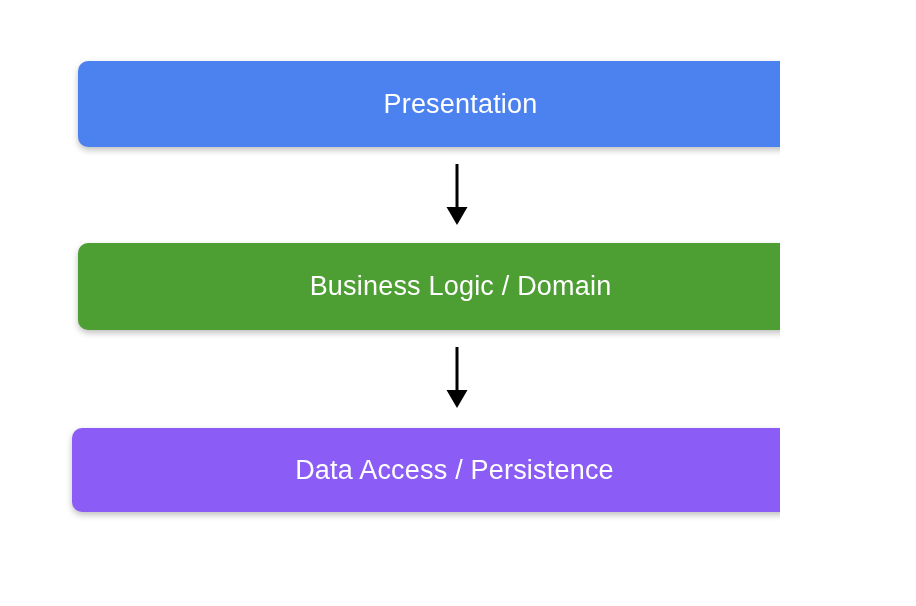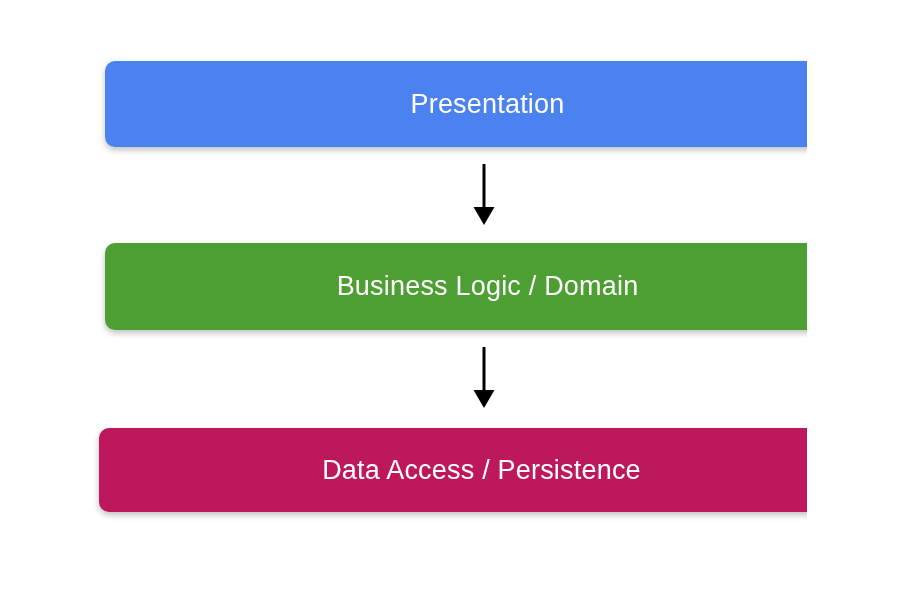--- a/index.html
+++ b/index.html
@@ -7,21 +7,20 @@
     padding: 0;
     background: #ffffff;
     font-family: "Liberation Sans", "DejaVu Sans", sans-serif;
   }
   .canvas {
     position: relative;
     width: 780px;
     height: 606px;
     background: #ffffff;
     overflow: hidden;
-    margin-left: 27px;
   }
   .layer-box {
     position: absolute;
     width: 765px;
     border-radius: 10px;
     box-shadow: 0 3px 6px rgba(0,0,0,0.25);
     display: flex;
     align-items: center;
     justify-content: center;
   }
@@ -59,17 +58,17 @@
 
   <div class="layer-box box-business" style="background-color: rgb(77, 158, 51);">
     <span class="layer-label" style="color: rgb(255, 255, 255);">Business Logic / Domain</span>
   </div>
 
   <svg class="arrow arrow-2" viewBox="0 0 24 62" style="color: rgb(0, 0, 0);">
     <line x1="12" y1="1" x2="12" y2="46" stroke="currentColor" stroke-width="3"></line>
     <polygon points="1.5,44 22.5,44 12,62" fill="currentColor"></polygon>
   </svg>
 
-  <div class="layer-box box-data" style="background-color: #be185d;">
+  <div class="layer-box box-data" style="background-color: #8b5cf6;">
     <span class="layer-label" style="color: rgb(255, 255, 255);">Data Access / Persistence</span>
   </div>
 
 </div>
 
 </body></html>

